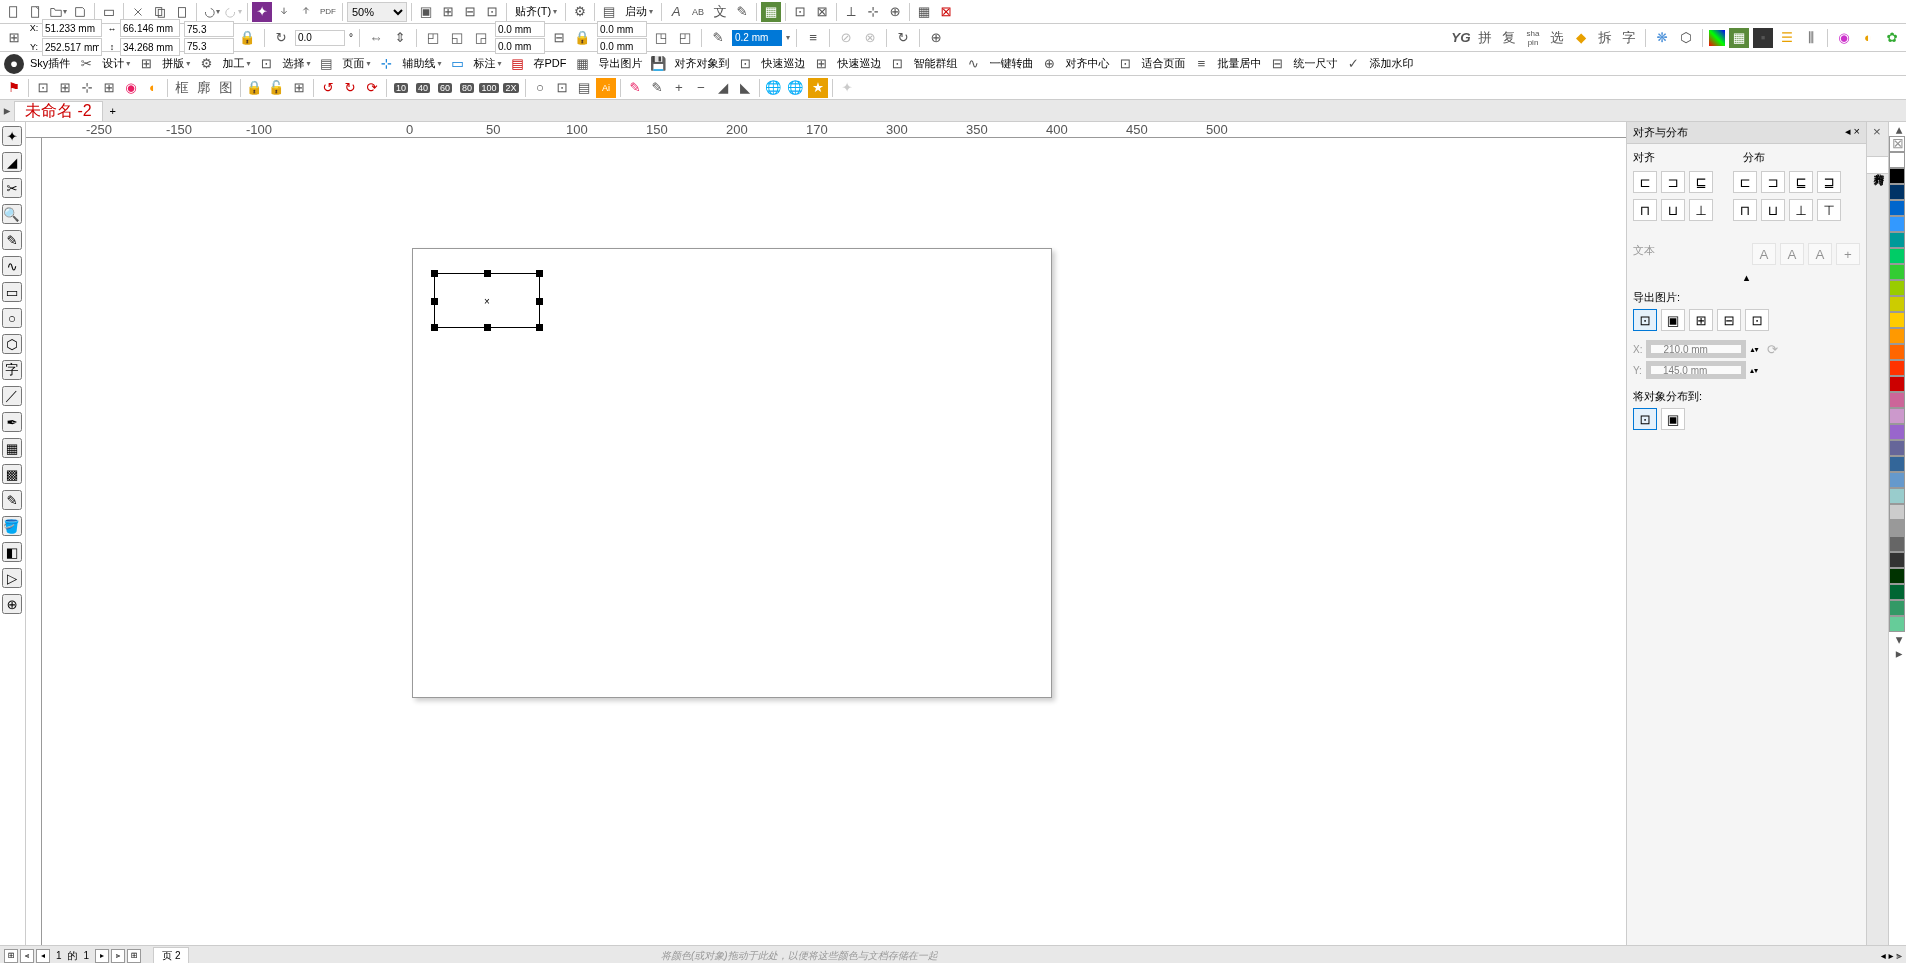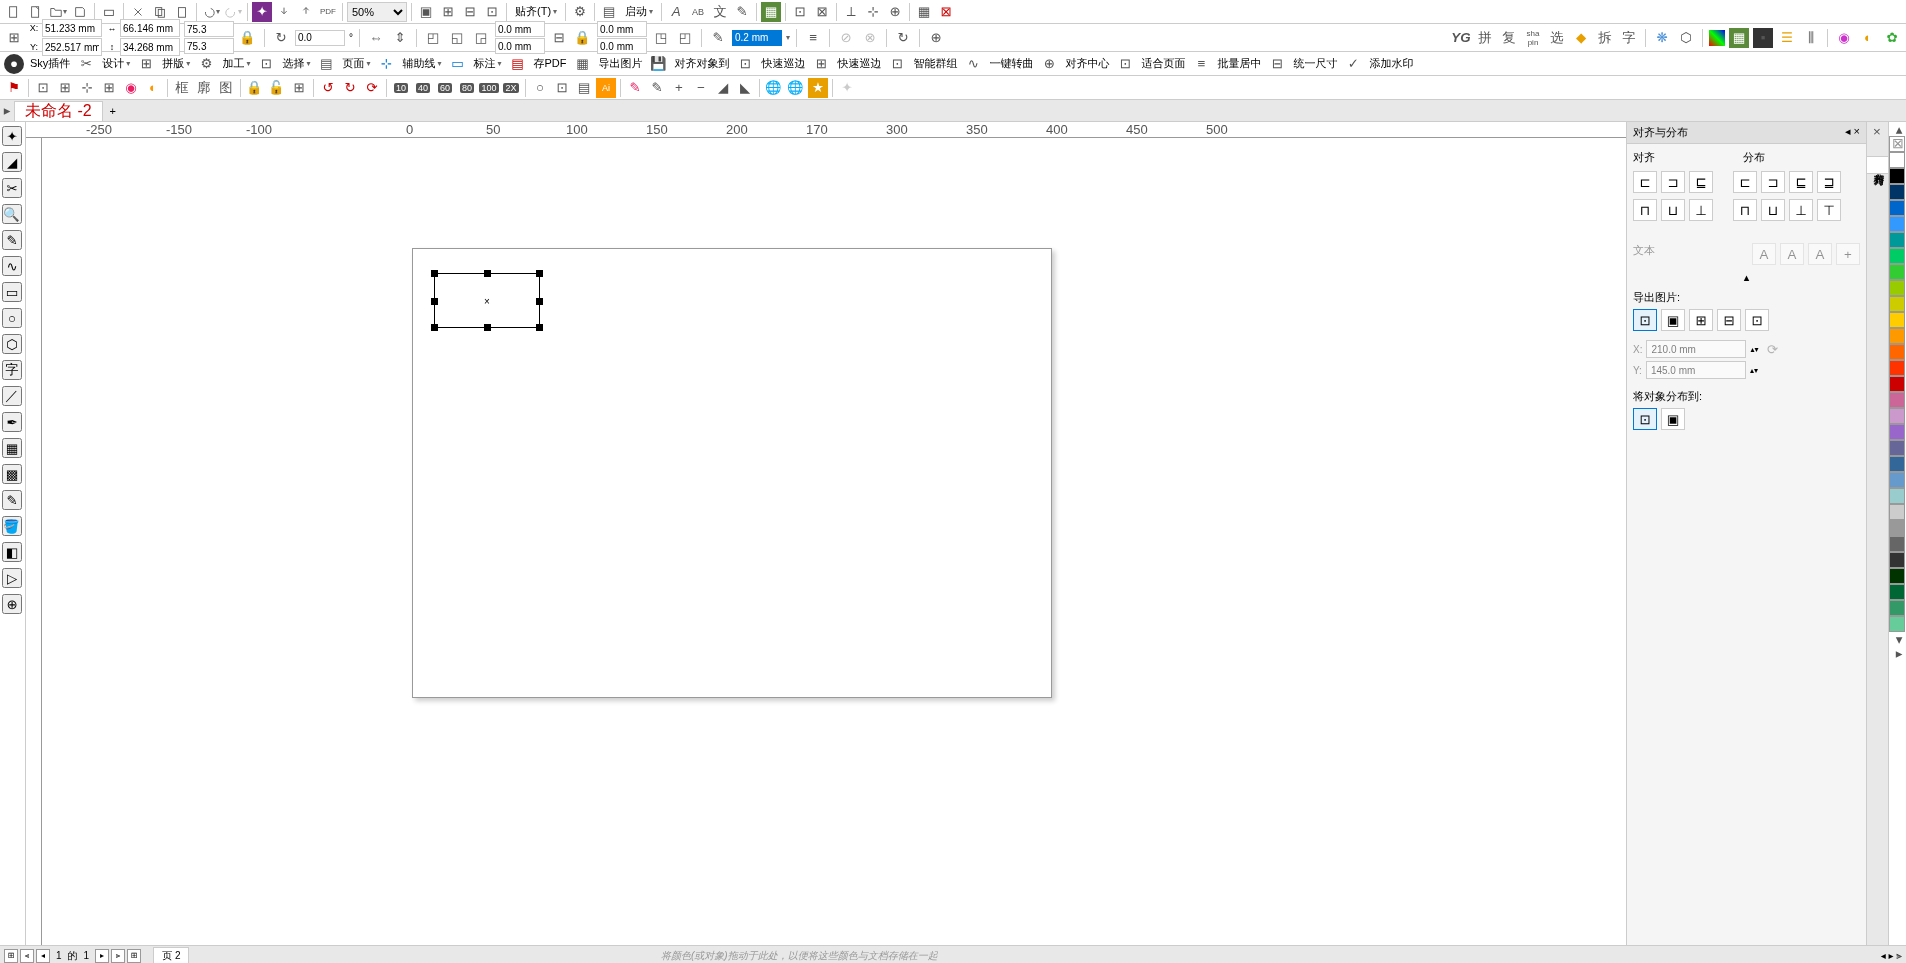--- a/index.html
+++ b/index.html
@@ -46,21 +46,21 @@
 .center-x { position: absolute; font-size: 10px; }
 
 .right-panel { width: 240px; background: #f5f5f5; border-left: 1px solid #ccc; display: flex; flex-direction: column; }
 .panel-header { background: #e0e0e0; padding: 3px 6px; font-size: 11px; border-bottom: 1px solid #ccc; display: flex; justify-content: space-between; }
 .panel-section { padding: 6px; }
 .panel-row { display: flex; gap: 20px; margin-bottom: 6px; }
 .panel-label { font-size: 11px; margin-bottom: 4px; }
 .align-btns { display: flex; gap: 4px; }
 .align-btn { width: 24px; height: 22px; border: 1px solid #ccc; background: #fff; display: flex; align-items: center; justify-content: center; cursor: pointer; }
 .align-btn.active { border: 1px solid #0078d7; background: #e5f1fb; }
-.panel-input { width: 100px; height: 18px; border: 1px solid #a3a3a3; font-size: 10px; padding: 0 4px; }
+.panel-input { width: 100px; height: 18px; border: 5px solid #a3a3a3; font-size: 10px; padding: 0 12px; }
 
 .right-tabs { width: 22px; background: #e8e8e8; border-left: 1px solid #ccc; display: flex; flex-direction: column; }
 .right-tab { writing-mode: vertical-rl; padding: 8px 2px; font-size: 11px; border-bottom: 1px solid #ccc; cursor: pointer; text-align: center; }
 .right-tab.active { background: #fff; }
 
 .color-palette { width: 18px; background: #fff; border-left: 1px solid #ccc; display: flex; flex-direction: column; }
 .color-swatch { width: 16px; height: 16px; border: 1px solid #999; cursor: pointer; }
 
 .bottom-bar { height: 20px; background: #e8e8e8; border-top: 1px solid #ccc; display: flex; align-items: center; font-size: 10px; padding: 0 4px; }
 .page-nav { display: flex; align-items: center; gap: 2px; }

